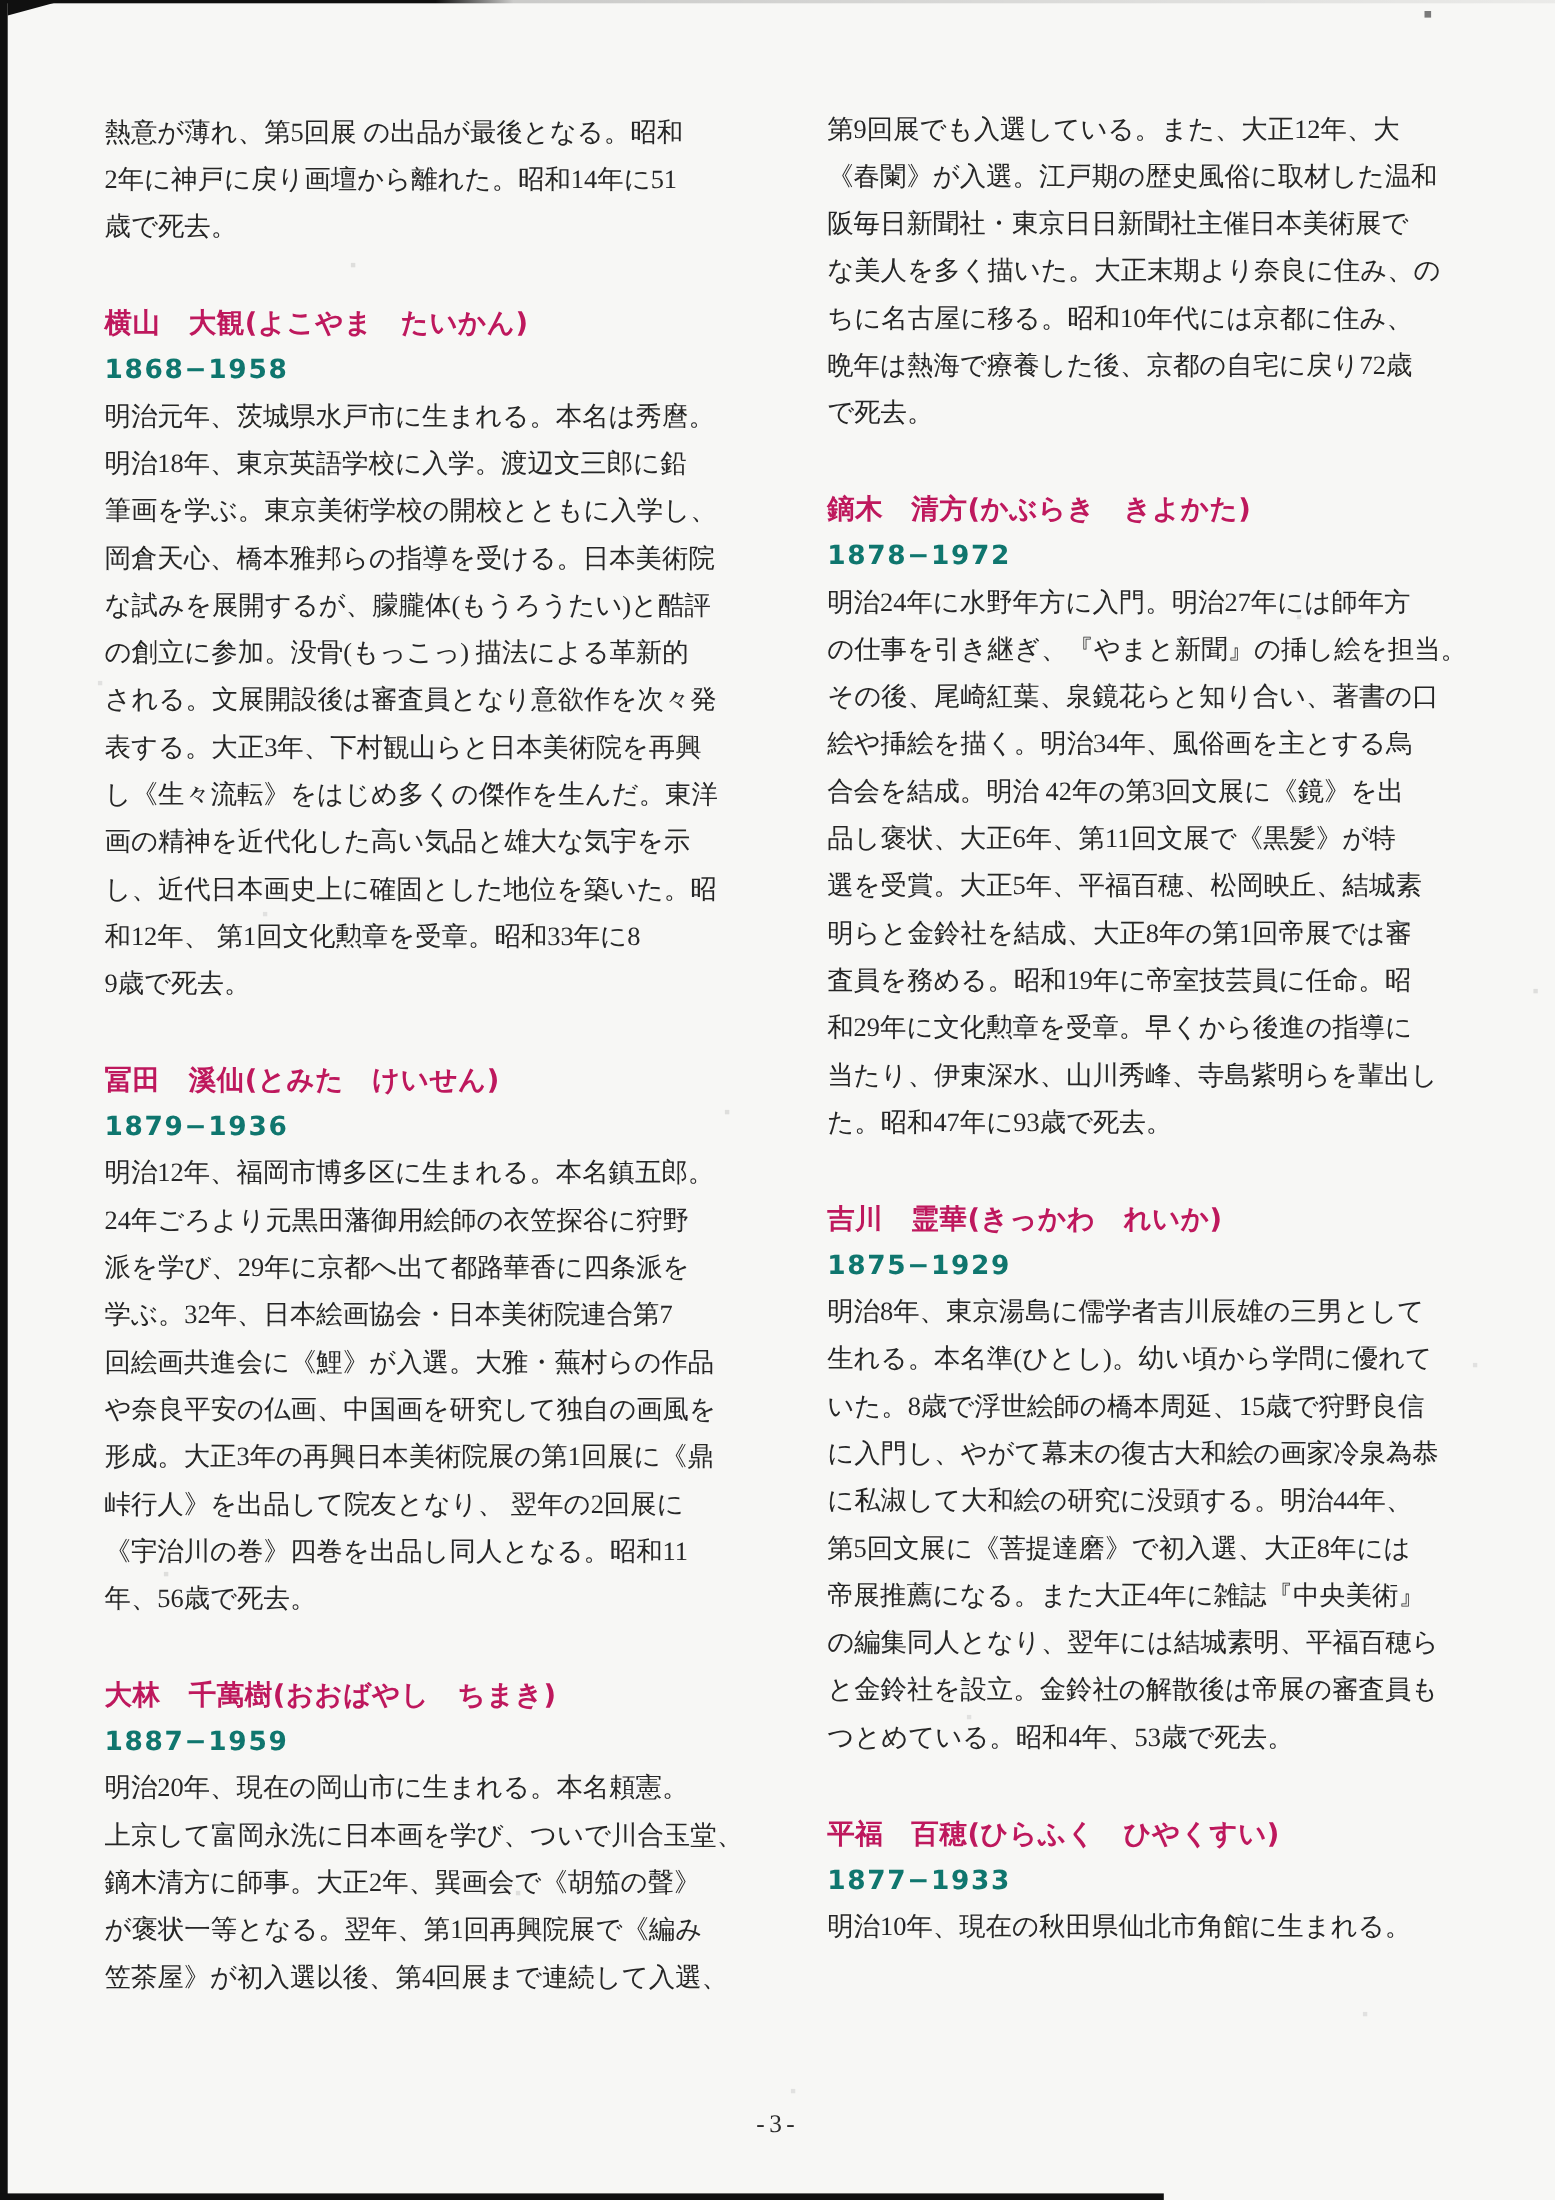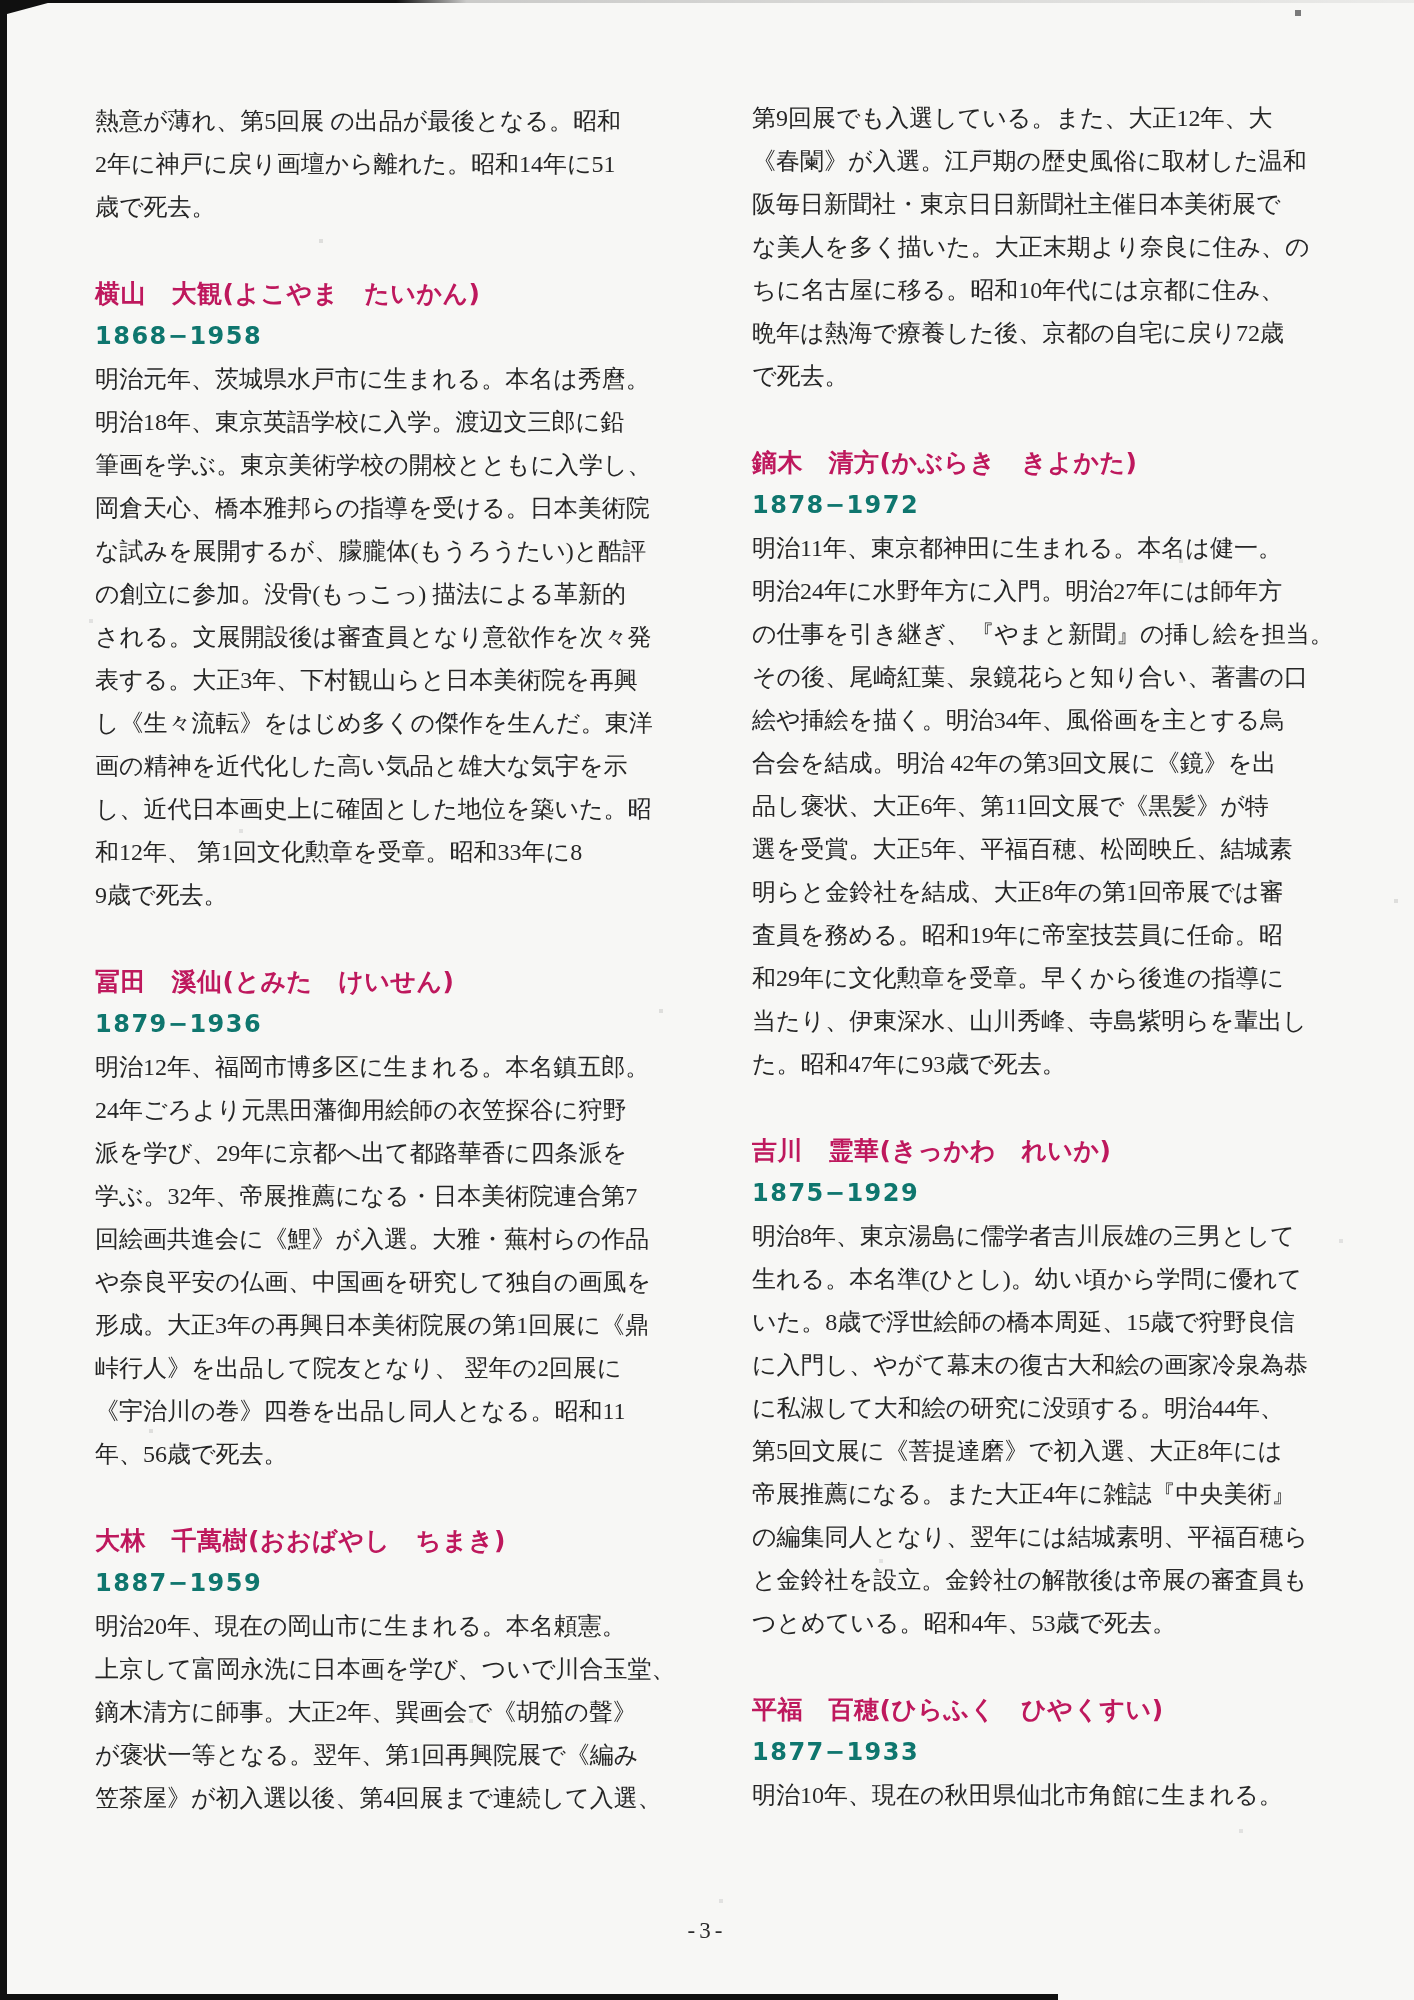--- a/index.html
+++ b/index.html
@@ -77,21 +77,21 @@
       <div class="line">し《生々流転》をはじめ多くの傑作を生んだ。東洋</div>
       <div class="line">画の精神を近代化した高い気品と雄大な気宇を示</div>
       <div class="line">し、近代日本画史上に確固とした地位を築いた。昭</div>
       <div class="line">和12年、 第1回文化勲章を受章。昭和33年に8</div>
       <div class="line">9歳で死去。</div>
       <div class="heading">冨田　溪仙(とみた　けいせん)</div>
       <div class="years">1879−1936</div>
       <div class="line">明治12年、福岡市博多区に生まれる。本名鎮五郎。</div>
       <div class="line">24年ごろより元黒田藩御用絵師の衣笠探谷に狩野</div>
       <div class="line">派を学び、29年に京都へ出て都路華香に四条派を</div>
-      <div class="line">学ぶ。32年、帝展推薦になる・日本美術院連合第7</div>
+      <div class="line">学ぶ。32年、日本絵画協会・日本美術院連合第7</div>
       <div class="line">回絵画共進会に《鯉》が入選。大雅・蕪村らの作品</div>
       <div class="line">や奈良平安の仏画、中国画を研究して独自の画風を</div>
       <div class="line">形成。大正3年の再興日本美術院展の第1回展に《鼎</div>
       <div class="line">峠行人》を出品して院友となり、 翌年の2回展に</div>
       <div class="line">《宇治川の巻》四巻を出品し同人となる。昭和11</div>
       <div class="line">年、56歳で死去。</div>
       <div class="heading">大林　千萬樹(おおばやし　ちまき)</div>
       <div class="years">1887−1959</div>
       <div class="line">明治20年、現在の岡山市に生まれる。本名頼憲。</div>
       <div class="line">上京して富岡永洗に日本画を学び、ついで川合玉堂、</div>
@@ -102,21 +102,20 @@
   <div class="column column-right">
       <div class="line">第9回展でも入選している。また、大正12年、大</div>
       <div class="line">《春闌》が入選。江戸期の歴史風俗に取材した温和</div>
       <div class="line">阪毎日新聞社・東京日日新聞社主催日本美術展で</div>
       <div class="line">な美人を多く描いた。大正末期より奈良に住み、の</div>
       <div class="line">ちに名古屋に移る。昭和10年代には京都に住み、</div>
       <div class="line">晩年は熱海で療養した後、京都の自宅に戻り72歳</div>
       <div class="line">で死去。</div>
       <div class="heading">鏑木　清方(かぶらき　きよかた)</div>
       <div class="years">1878−1972</div>
-      <div class="line">明治11年、東京都神田に生まれる。本名は健一。</div>
       <div class="line">明治24年に水野年方に入門。明治27年には師年方</div>
       <div class="line">の仕事を引き継ぎ、『やまと新聞』の挿し絵を担当。</div>
       <div class="line">その後、尾崎紅葉、泉鏡花らと知り合い、著書の口</div>
       <div class="line">絵や挿絵を描く。明治34年、風俗画を主とする烏</div>
       <div class="line">合会を結成。明治 42年の第3回文展に《鏡》を出</div>
       <div class="line">品し褒状、大正6年、第11回文展で《黒髪》が特</div>
       <div class="line">選を受賞。大正5年、平福百穂、松岡映丘、結城素</div>
       <div class="line">明らと金鈴社を結成、大正8年の第1回帝展では審</div>
       <div class="line">査員を務める。昭和19年に帝室技芸員に任命。昭</div>
       <div class="line">和29年に文化勲章を受章。早くから後進の指導に</div>

